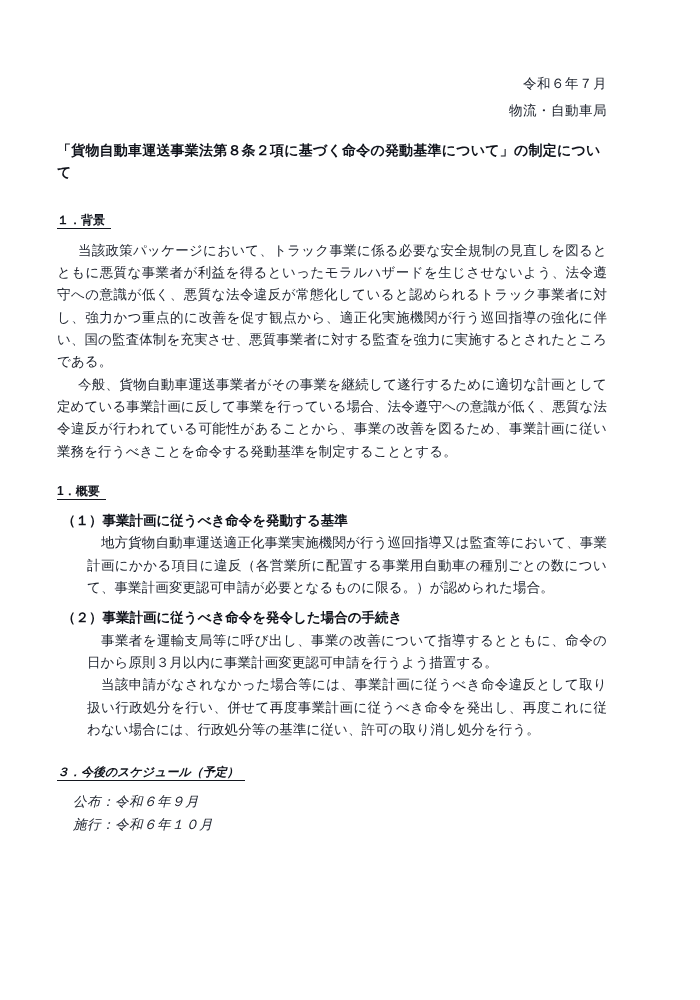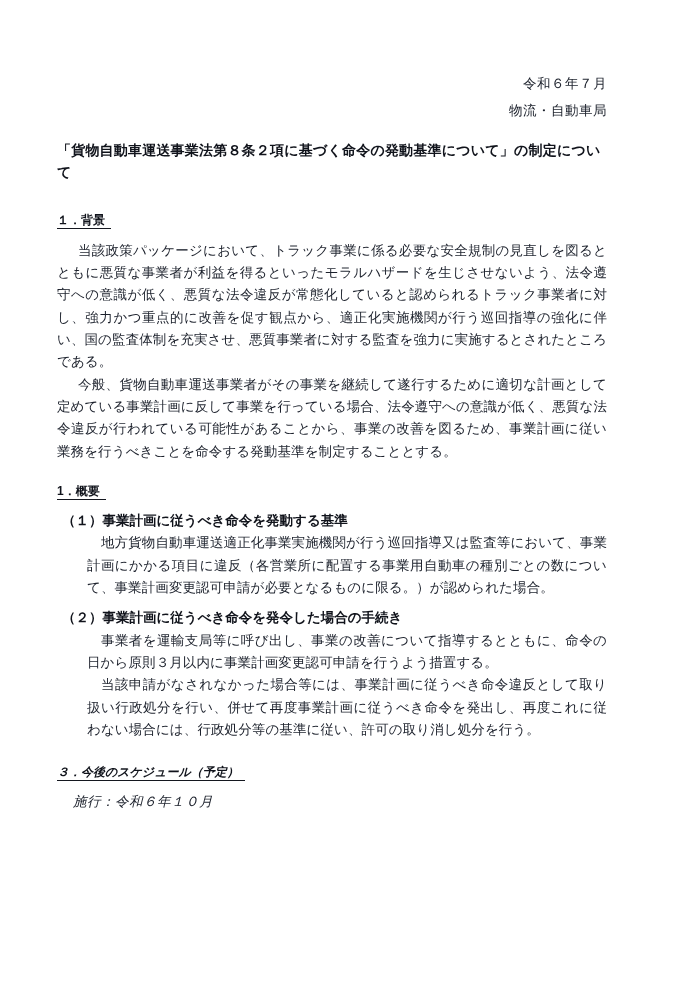--- a/index.html
+++ b/index.html
@@ -106,17 +106,18 @@
     <div class="sub">
       <p class="sub-label">（２）事業計画に従うべき命令を発令した場合の手続き</p>
       <p class="sub-para">事業者を運輸支局等に呼び出し、事業の改善について指導するとともに、命令の日から原則３月以内に事業計画変更認可申請を行うよう措置する。</p>
       <p class="sub-para">当該申請がなされなかった場合等には、事業計画に従うべき命令違反として取り扱い行政処分を行い、併せて再度事業計画に従うべき命令を発出し、再度これに従わない場合には、行政処分等の基準に従い、許可の取り消し処分を行う。</p>
     </div>
   </div>
 
   <div class="sec-3">
     <h2 class="section-heading"><span class="hd">３．今後のスケジュール（予定）</span></h2>
     <div class="schedule">
+      <div class="schedule-line">公布：令和６年９月</div>
       <div class="schedule-line">施行：令和６年１０月</div>
     </div>
   </div>
 
 </div>
 
 </body></html>

